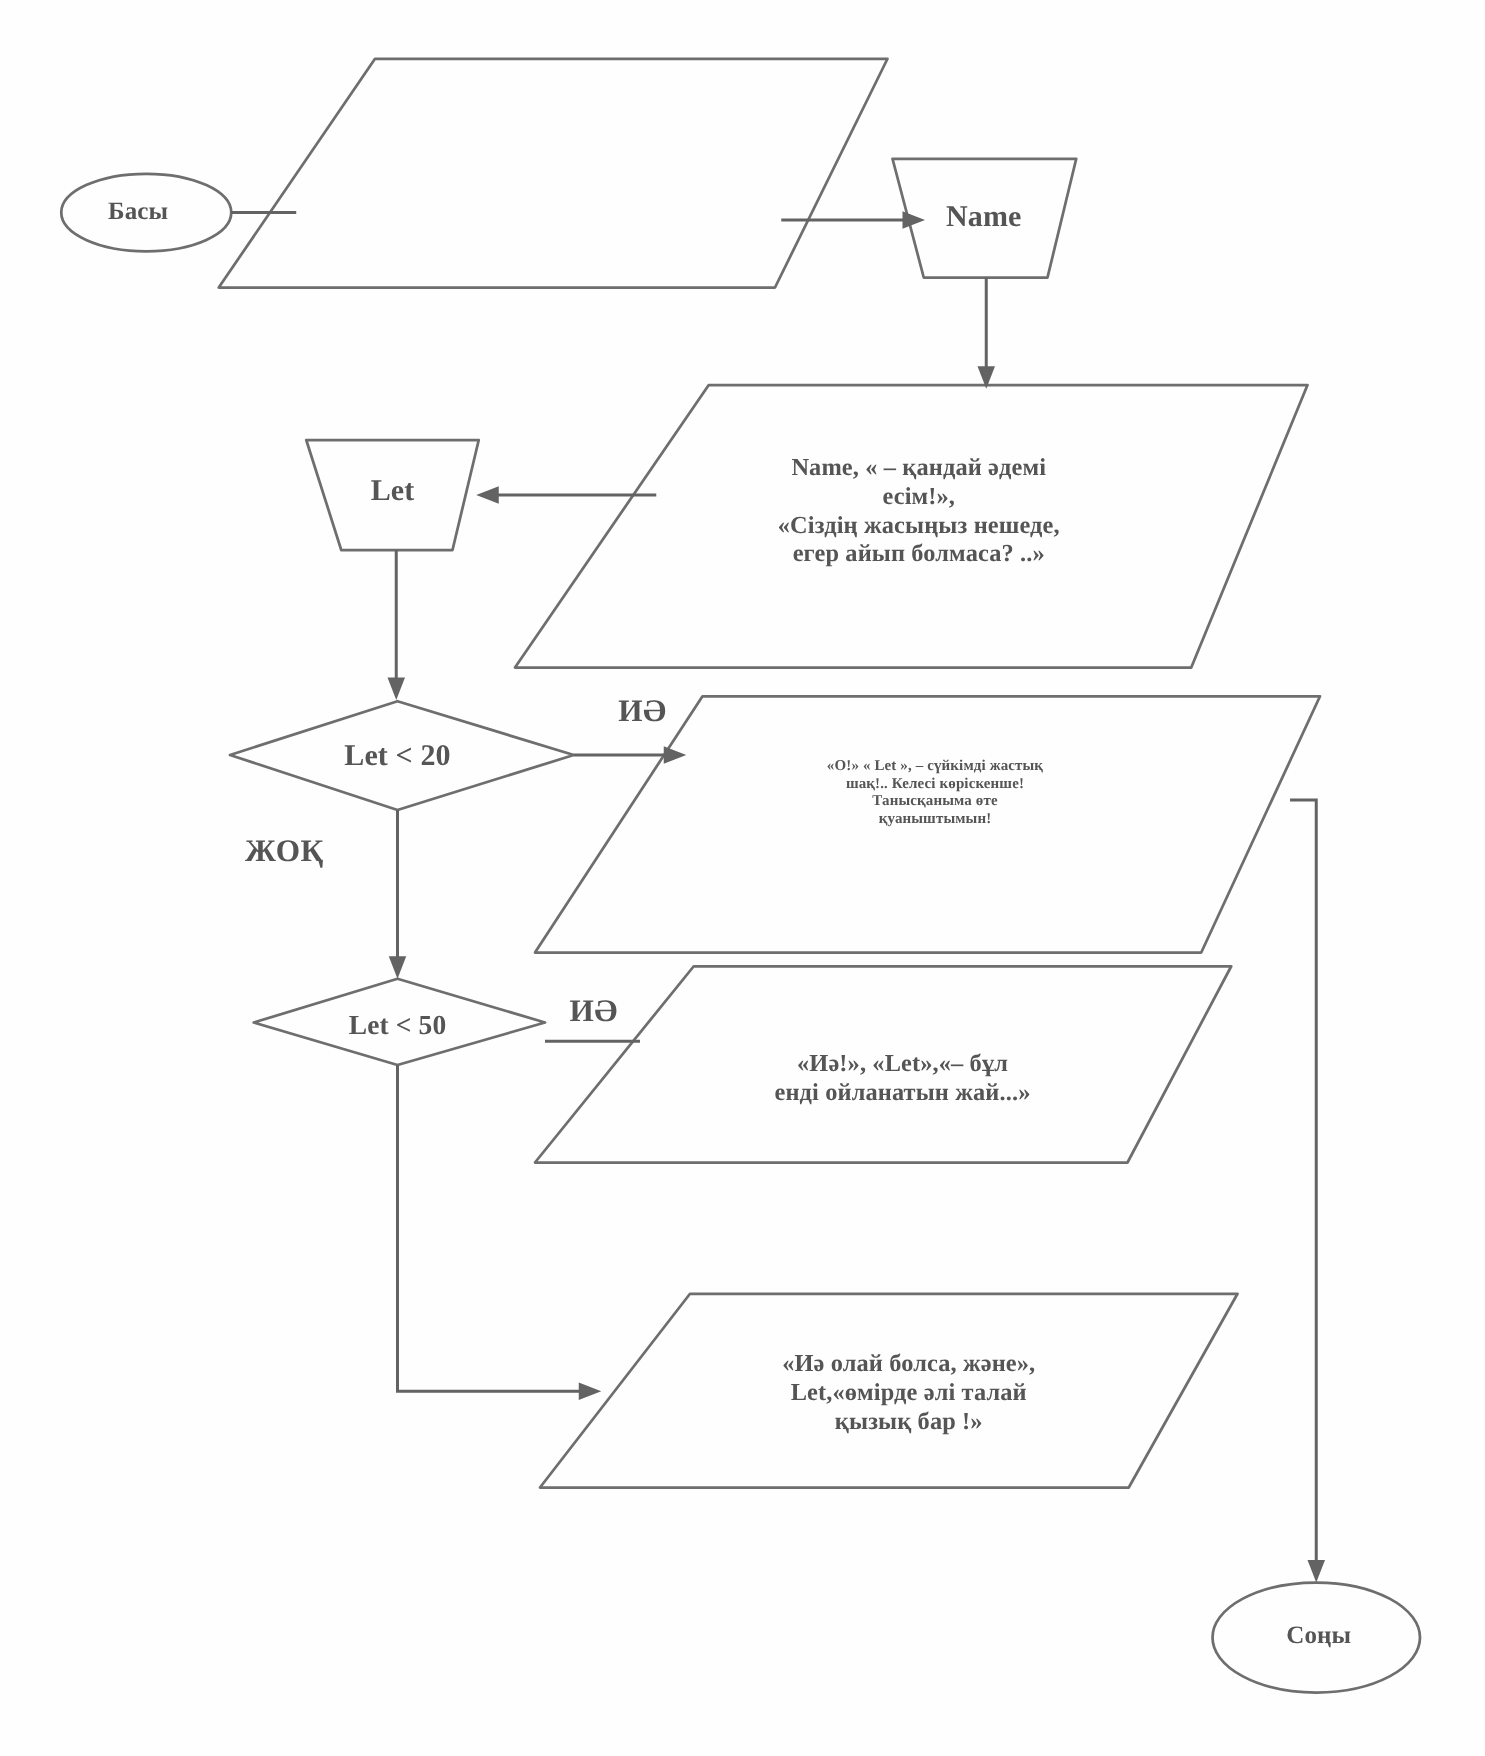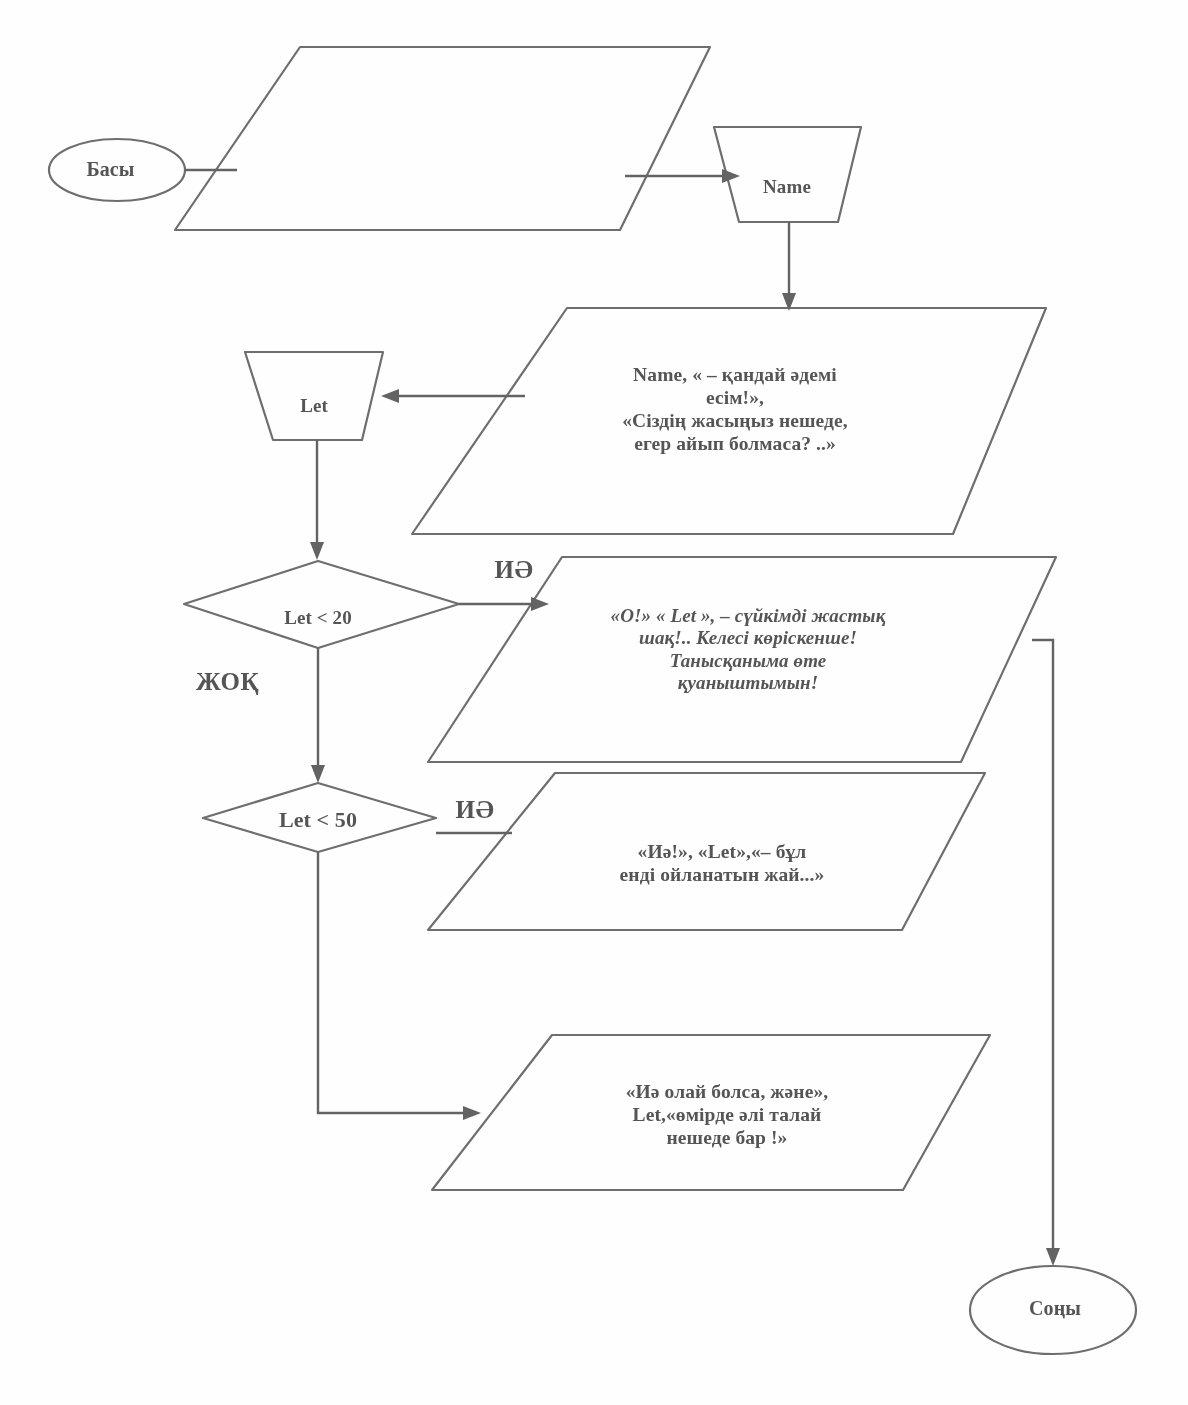--- a/index.html
+++ b/index.html
@@ -43,21 +43,21 @@
     position: absolute;
     color: #555555;
     font-weight: bold;
     text-align: center;
     line-height: 1.18;
     letter-spacing: 0.1px;
     white-space: pre-line;
     -webkit-font-smoothing: antialiased;
   }
   .lbl.small { font-size: 22px; }
-  .lbl.node  { font-size: 19px; margin-top: 16px; }
+  .lbl.node  { font-size: 24px; }
   .lbl.body  { font-size: 19.5px; }
   .lbl.branch {
     font-size: 25px;
     font-family: "Liberation Serif", "DejaVu Serif", serif;
     letter-spacing: 0.5px;
   }
   .terminator-text { font-size: 20px; }
 </style>
 </head>
 <body>
@@ -125,33 +125,33 @@
 
   <div class="lbl body" style="left:545px; top:363px; width:380px;">Name, « – қандай әдемі
 есім!»,
 «Сіздің жасыңыз нешеде,
 егер айып болмаса? ..»</div>
 
   <div class="lbl node" style="left:247px; top:379px; width:134px;">Let</div>
 
   <div class="lbl node" style="left:238px; top:591px; width:160px;">Let &lt; 20</div>
 
-  <div class="lbl body" style="left:560px; top:605px; width:376px; font-size:19px;font-style:italic;">«О!» « Let », – сүйкімді жастық
+  <div class="lbl body" style="left:560px; top:605px; width:376px; font-size:12px;">«О!» « Let », – сүйкімді жастық
 шақ!.. Келесі көріскенше!
 Танысқаныма өте
 қуаныштымын!</div>
 
   <div class="lbl small" style="left:243px; top:807px; width:150px;">Let &lt; 50</div>
 
   <div class="lbl body" style="left:552px; top:840px; width:340px;">«Иә!», «Let»,«– бұл
 енді ойланатын жай...»</div>
 
   <div class="lbl body" style="left:552px; top:1080px; width:350px;">«Иә олай болса, және»,
 Let,«өмірде әлі талай
-нешеде бар !»</div>
+қызық бар !»</div>
 
   <div class="lbl terminator-text" style="left:973px; top:1297px; width:164px;">Соңы</div>
 
   <div class="lbl branch" style="left:474px; top:555px; width:80px;">ИӘ</div>
 
   <div class="lbl branch" style="left:175px; top:667px; width:105px;">ЖОҚ</div>
 
   <div class="lbl branch" style="left:435px; top:795px; width:80px;">ИӘ</div>
 
 </div>

